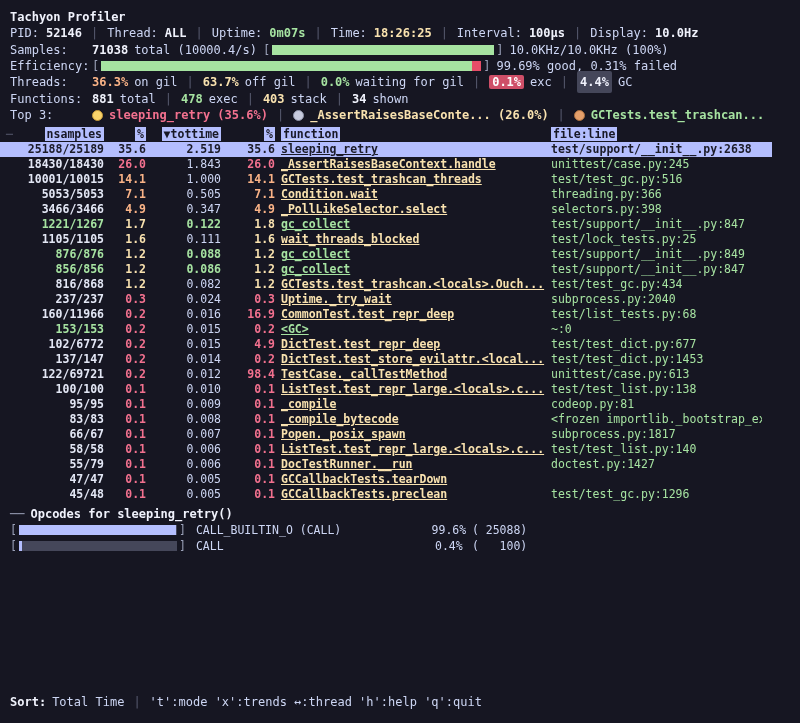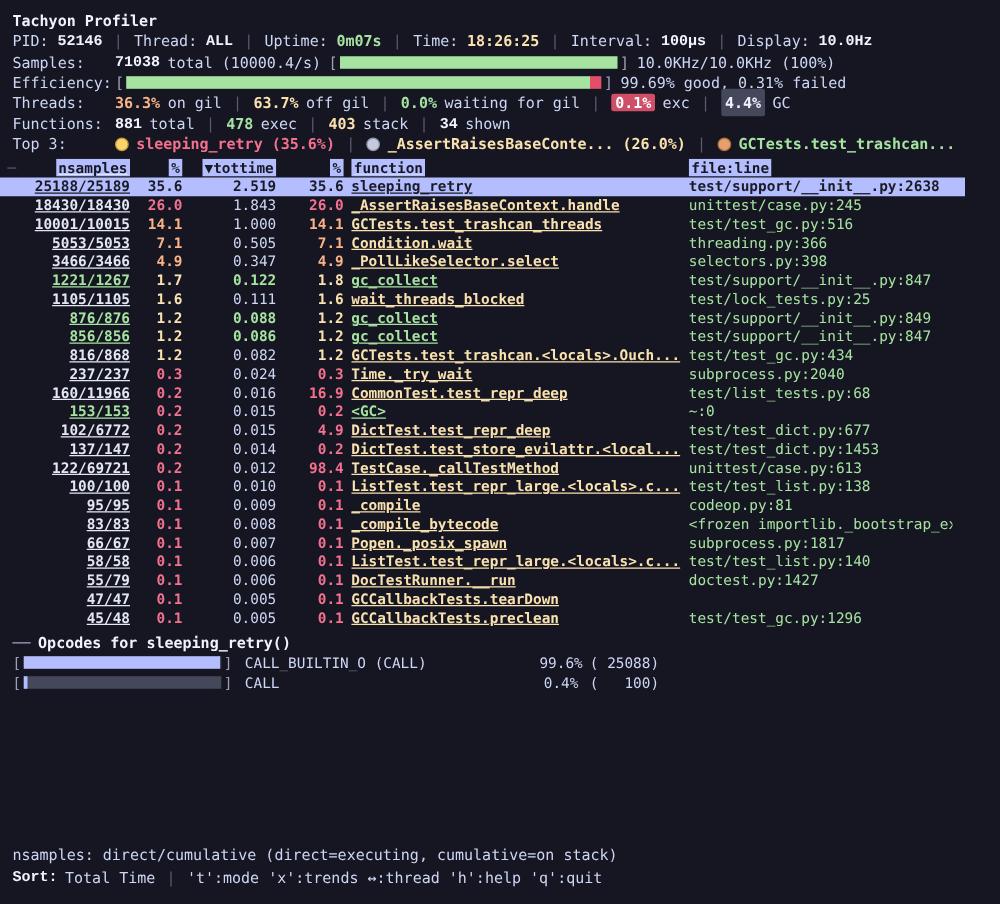--- a/index.html
+++ b/index.html
@@ -9,21 +9,21 @@
   }
   html,body{margin:0;padding:0;background:var(--bg);}
   .screen{width:772px;height:723px;box-sizing:border-box;background:var(--bg);
     font-family:"DejaVu Sans Mono", monospace;font-size:12px;color:var(--fg);
     position:relative;padding:8px 10px;overflow:hidden;}
   .hline{display:flex;align-items:center;height:16.4px;white-space:pre;}
   .title{font-weight:bold;color:var(--white);height:17px;}
   .lbl{margin-right:7px;}
   .rowlbl{width:82px;flex:none;}
   .sep{color:var(--dim);margin:0 9px;}
-  .b{font-weight:bold;color:var(--white);font-family:Liberation Mono, monospace;}
+  .b{font-weight:bold;color:var(--white);}
   .ml6{margin-left:6px;}
   .v-green{color:var(--green);font-weight:bold;}
   .v-yellow{color:var(--yellow);font-weight:bold;}
   .v-orange{color:var(--orange);font-weight:bold;}
   .v-red{color:var(--red);font-weight:bold;}
   .glabel{margin-left:6px;}
   .badge-red{background:#cf4f68;color:#fff;font-weight:bold;padding:0 3px;border-radius:2px;}
   .badge-gray{background:var(--track);color:var(--white);font-weight:bold;padding:4px 3px;border-radius:2px;}
   .bracket{color:var(--dim2);}
   .bar{display:inline-block;height:10px;background:var(--track);margin:0 2px;vertical-align:middle;}
@@ -35,21 +35,21 @@
   .medal{display:inline-block;width:9px;height:9px;border-radius:50%;margin-right:6px;flex:none;}
   .medal.gold{background:#f9d36b;border:1px solid #c79a3a;}
   .medal.silver{background:#c6cadd;border:1px solid #8e93a8;}
   .medal.bronze{background:#e5a06b;border:1px solid #aa6f3f;}
 
   .table{margin:4px -10px 0 -10px;}
   .thead,.trow{display:flex;height:15px;line-height:15px;font-size:11.5px;
     padding:0 10px;position:relative;white-space:pre;}
   .hdr-dash{position:absolute;left:6px;color:var(--dim);}
   .c{display:inline-block;white-space:pre;overflow:hidden;flex:none;}
-  .c1{width:94px;text-align:right;color:#e3e7f5;font-weight:600;text-decoration:underline;}
+  .c1{width:94px;text-align:right;color:#e3e7f5;font-weight:600;}
   .c2{width:42px;text-align:right;font-weight:bold;}
   .c3{width:75px;text-align:right;}
   .c4{width:54px;text-align:right;font-weight:bold;}
   .c5{width:264px;text-align:left;margin-left:6px;font-weight:600;text-decoration:underline;}
   .c6{flex:1;text-align:left;margin-left:6px;color:var(--green);}
   .hl{background:var(--lav);color:#181825;font-weight:bold;padding:0 2px;}
   .t-red{color:var(--red);}
   .t-orange{color:var(--orange);}
   .t-yellow{color:var(--yellow);}
   .t-green{color:var(--green);}
@@ -249,21 +249,21 @@
     <span class="c c3">0.082</span>
     <span class="c c4 t-yellow">1.2</span>
     <span class="c c5 t-yellow">GCTests.test_trashcan.&lt;locals&gt;.Ouch...</span>
     <span class="c c6 t-green">test/test_gc.py:434</span>
   </div>
         <div class="trow">
     <span class="c c1">237/237</span>
     <span class="c c2 t-red">0.3</span>
     <span class="c c3">0.024</span>
     <span class="c c4 t-red">0.3</span>
-    <span class="c c5 t-yellow">Time._try_wait</span>
+    <span class="c c5 t-yellow">Uptime._try_wait</span>
     <span class="c c6 t-green">subprocess.py:2040</span>
   </div>
         <div class="trow">
     <span class="c c1">160/11966</span>
     <span class="c c2 t-red">0.2</span>
     <span class="c c3">0.016</span>
     <span class="c c4 t-red">16.9</span>
     <span class="c c5 t-yellow">CommonTest.test_repr_deep</span>
     <span class="c c6 t-green">test/list_tests.py:68</span>
   </div>
@@ -382,21 +382,20 @@
     <span class="bracket">[</span>
     <span class="op-bar"><span class="op-fill" style="width: 0.4%; min-width: 3px;"></span></span>
     <span class="bracket">]</span>
     <span class="op-name">CALL</span>
     <span class="op-pct">0.4%</span>
     <span class="op-count">(   100)</span>
   </div>
     </div>
 
   <div class="footer">
-    <div class="fline">nsamples: direct/cumulative (direct=executing, cumulative=on stack)</div>
     <div class="fline">
       <span class="b">Sort:</span>
       <span class="ml6">Total Time</span>
       <span class="sep">|</span>
       <span>'t':mode 'x':trends ↔:thread 'h':help 'q':quit</span>
     </div>
   </div>
 
 </div>
 

